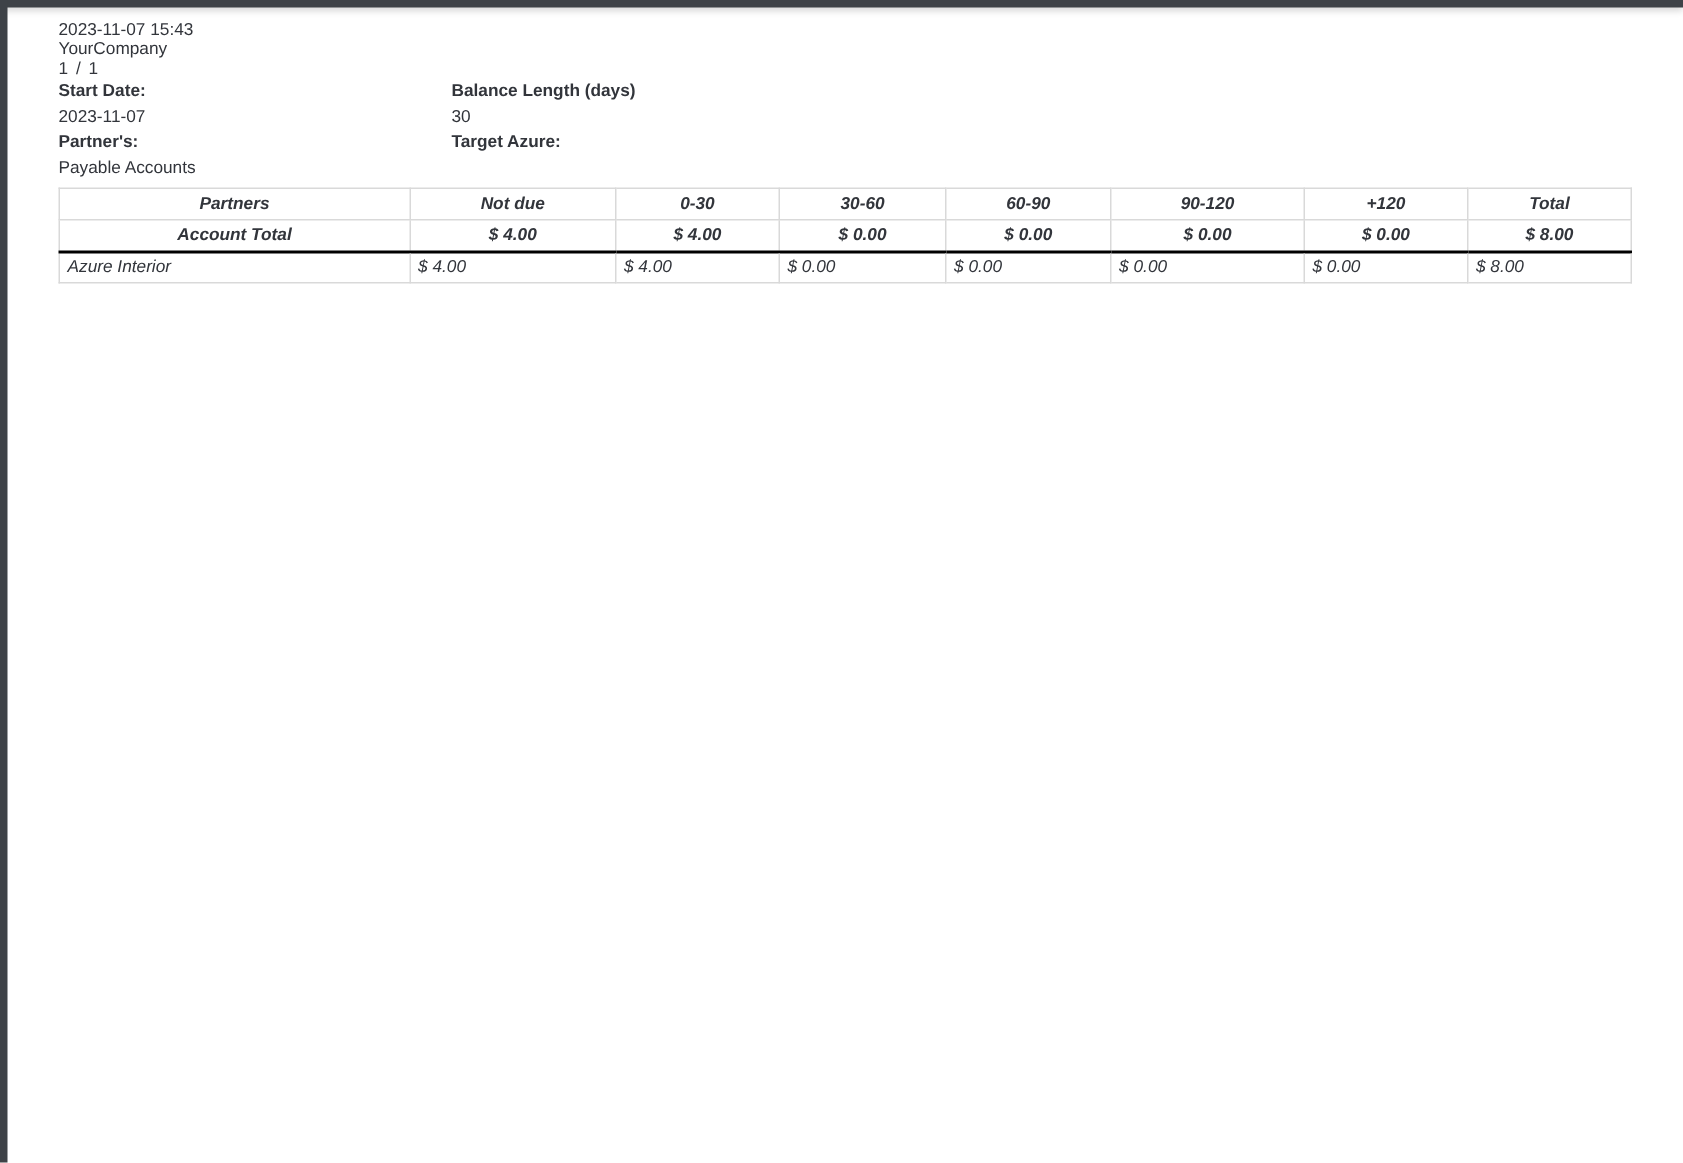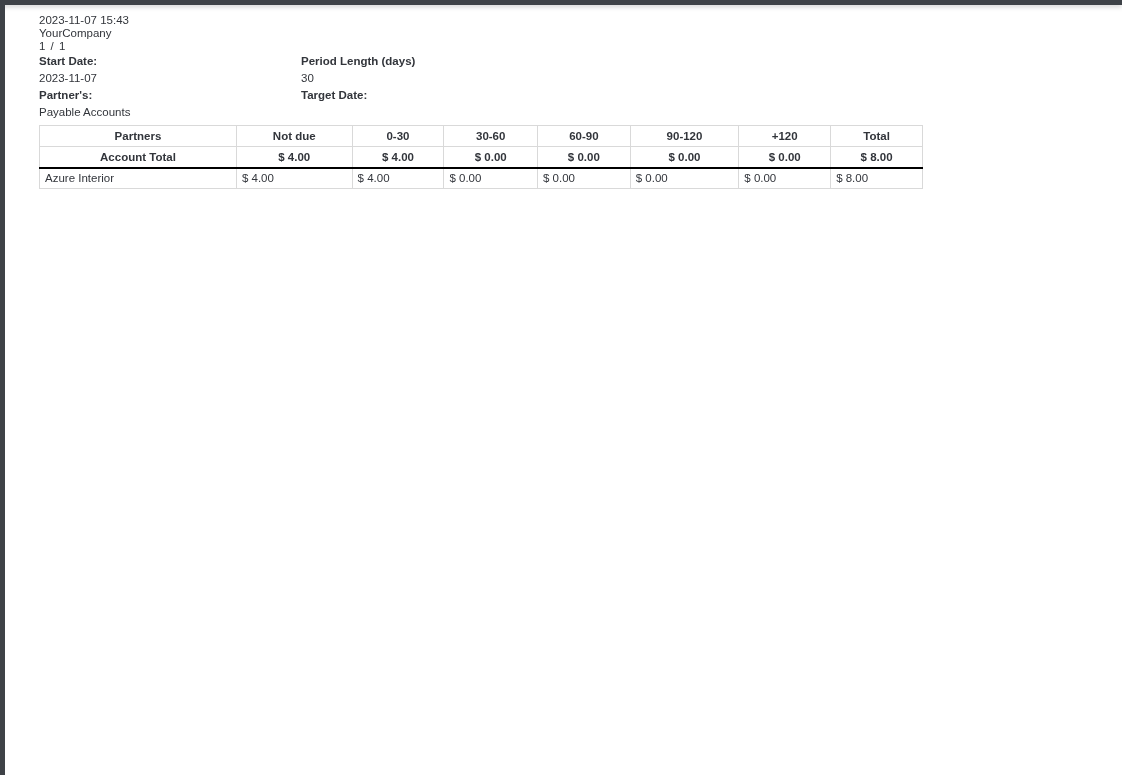--- a/index.html
+++ b/index.html
@@ -47,25 +47,26 @@
     letter-spacing: 0.1px;
   }
   .filters {
     display: grid;
     grid-template-columns: 262px auto;
     font-size: 11.5px;
     line-height: 17px;
   }
   .filters .lbl { font-weight: 700; }
   table.balance {
-    width: 884px;
+    width: 1049px;
     border-collapse: collapse;
     table-layout: fixed;
     margin-top: 4px;
     font-size: 11.5px;
+    font-style: italic;
   }
   table.balance th, table.balance td {
     border: 1px solid var(--table_border);
     padding: 3px 5px;
     height: 21px;
     white-space: nowrap;
     overflow: hidden;
   }
   table.balance thead th {
     font-weight: 700;
@@ -92,25 +93,25 @@
 
   <div class="report-header">
     <span>2023-11-07 15:43</span>
     <span class="center">YourCompany</span>
     <span class="right">1 / 1</span>
   </div>
 
 
   <div class="filters">
     <div class="lbl">Start Date:</div>
-    <div class="lbl">Period Length (days)</div>
+    <div class="lbl">Balance Length (days)</div>
     <div>2023-11-07</div>
     <div>30</div>
     <div class="lbl">Partner's:</div>
-    <div class="lbl">Target Date:</div>
+    <div class="lbl">Target Azure:</div>
     <div>Payable Accounts</div>
   </div>
 
   <table class="balance">
     <colgroup>
       <col style="width:22.3%">
       <col style="width:13.1%">
       <col style="width:10.4%">
       <col style="width:10.6%">
       <col style="width:10.5%">

